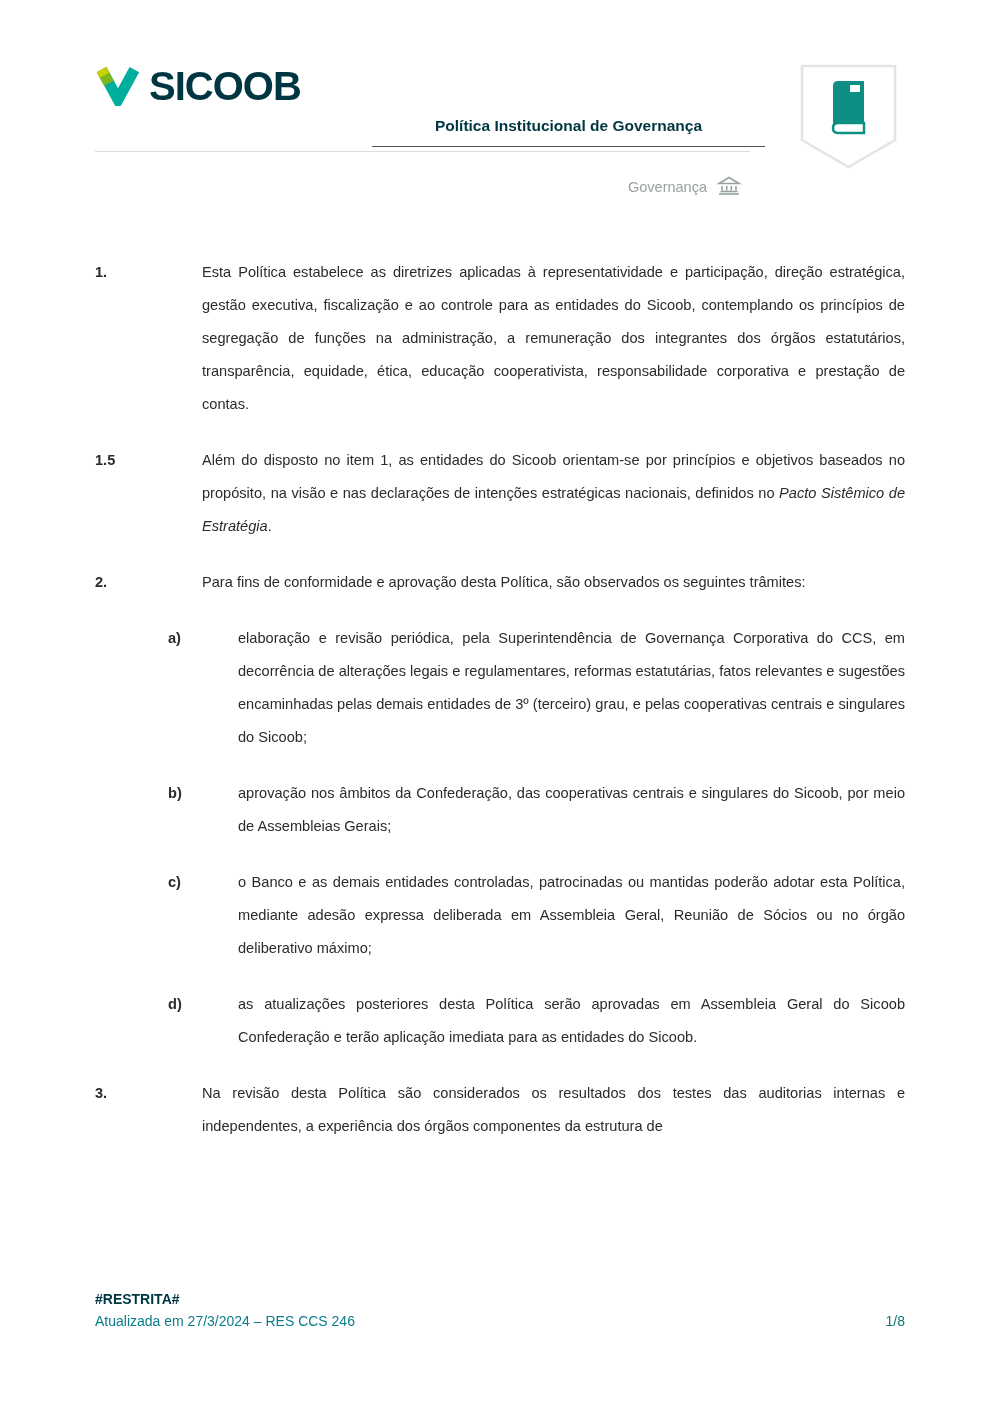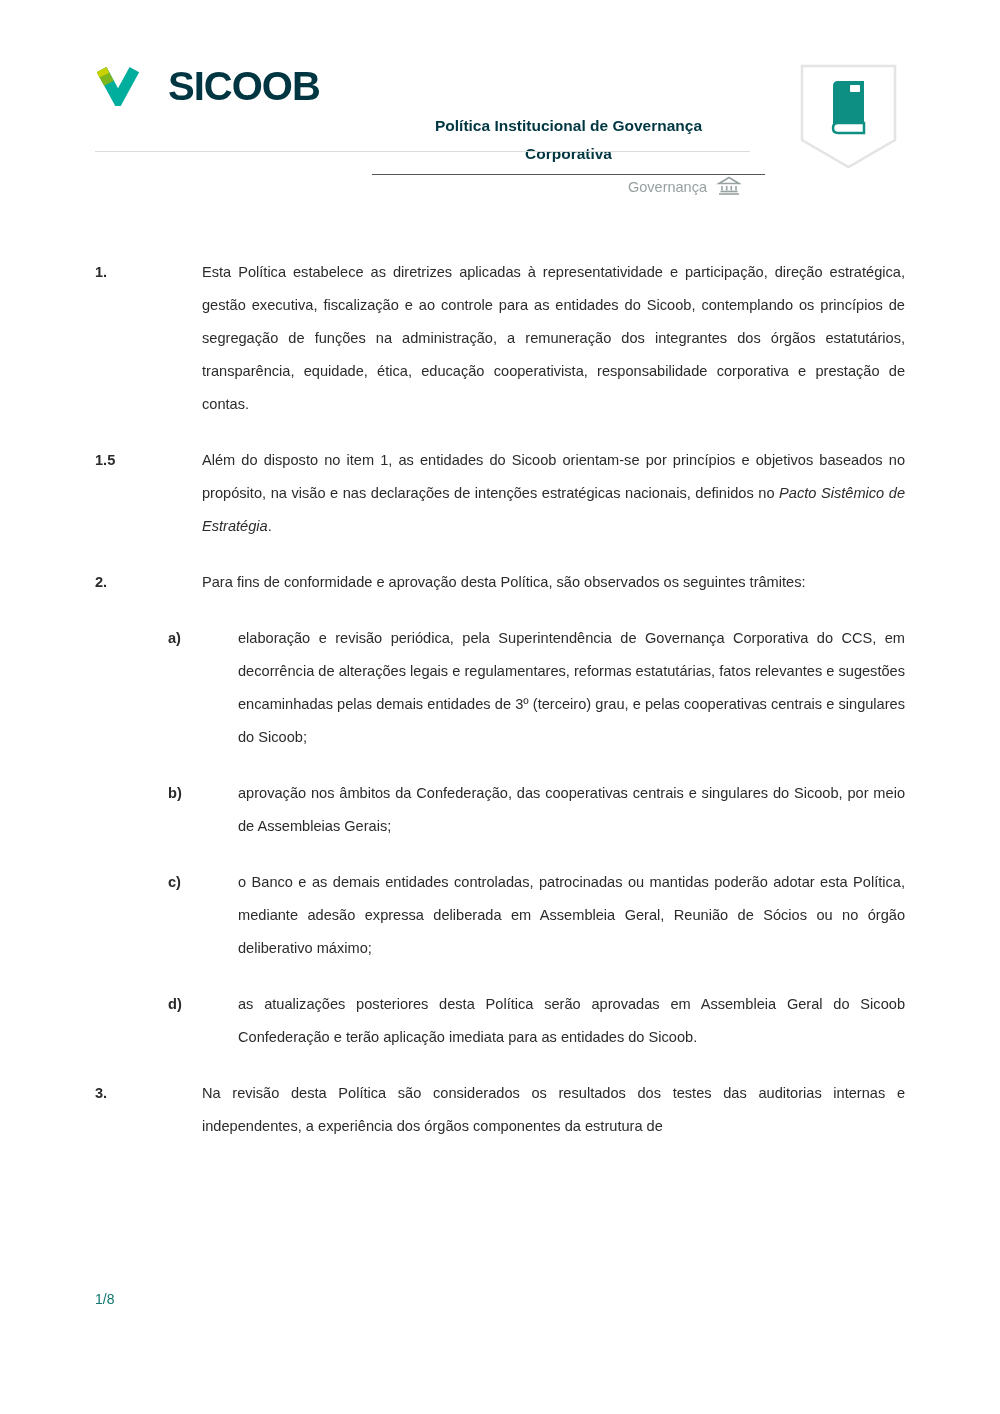--- a/index.html
+++ b/index.html
@@ -3,21 +3,21 @@
 <meta charset="utf-8">
 <style>
   * { margin:0; padding:0; box-sizing:border-box; }
   html, body { background:#ffffff; }
   .page {
     position:relative; width:1000px; height:1414px; margin:0 auto;
     background:#ffffff; overflow:hidden;
     font-family:"Liberation Sans", sans-serif; color:#2b2b2b;
   }
   
-  .logo { position:absolute; left:95px; top:66px; display:flex; align-items:center; gap:27px; }
+  .logo { position:absolute; left:95px; top:66px; display:flex; align-items:center; gap:8px; }
   .logo-text { font-size:40px; font-weight:bold; color:#003641; letter-spacing:-1px; line-height:1; }
   .title-block {
     position:absolute; left:372px; top:72px; width:393px;
     text-align:center; color:#003641; font-weight:bold;
     font-size:15.5px; line-height:28px;
     border-bottom:1.6px solid #555555; padding-bottom:6px;margin-top:40px;
   }
   .header-rule { position:absolute; left:95px; top:151px; width:655px; height:1px; background:#dcdcdc; }
   .badge { position:absolute; left:800px; top:64px; }
   .category { position:absolute; top:176px; right:258px; display:flex; align-items:center; gap:9px; color:#98a1a1; font-size:14.5px;margin-left:36px; }
@@ -50,21 +50,20 @@
     <svg width="46" height="40" viewBox="0 0 50 44">
       <path d="M7 4 L25 37 L43 4" fill="none" stroke="#00AE9D" stroke-width="12"></path>
       <path d="M7 4 L15 19" fill="none" stroke="#7DB61C" stroke-width="12"></path>
       <path d="M7 4 L10 10" fill="none" stroke="#C9D200" stroke-width="12"></path>
     </svg>
     <span class="logo-text">SICOOB</span>
   </div>
 
   <div class="title-block">
     <div>Política Institucional de Governança</div>
-    <div>Corporativa</div>
   </div>
 
   <div class="header-rule"></div>
 
   <div class="badge">
     <svg width="97" height="106" viewBox="0 0 97 106">
       <path d="M2 2 H95 V76 L48.5 103 L2 76 Z" fill="#ffffff" stroke="#e4e4e4" stroke-width="2.5"></path>
       <g>
         <path d="M33 22 q0 -5 5 -5 h26 v42 h-26 q-5 0 -5 5 z" fill="#0d8f84"></path>
         <path d="M38 59 h26 v10 h-26 q-5 0 -5 -5 q0 -5 5 -5 z" fill="#ffffff" stroke="#0d8f84" stroke-width="2.5"></path>
@@ -125,16 +124,20 @@
     </div>
 
     <div class="item">
       <span class="item-num">3.</span>
       <span class="item-text">Na revisão desta Política são considerados os resultados dos testes das auditorias internas e independentes, a experiência dos órgãos componentes da estrutura de</span>
     </div>
 
   </div>
 
   <div class="footer">
+    <div>
+      <div class="restricted">#RESTRITA#</div>
+      <div class="updated">Atualizada em 27/3/2024 – RES CCS 246</div>
+    </div>
     <div class="page-number">1/8</div>
   </div>
 
 </div>
 
 </body></html>

